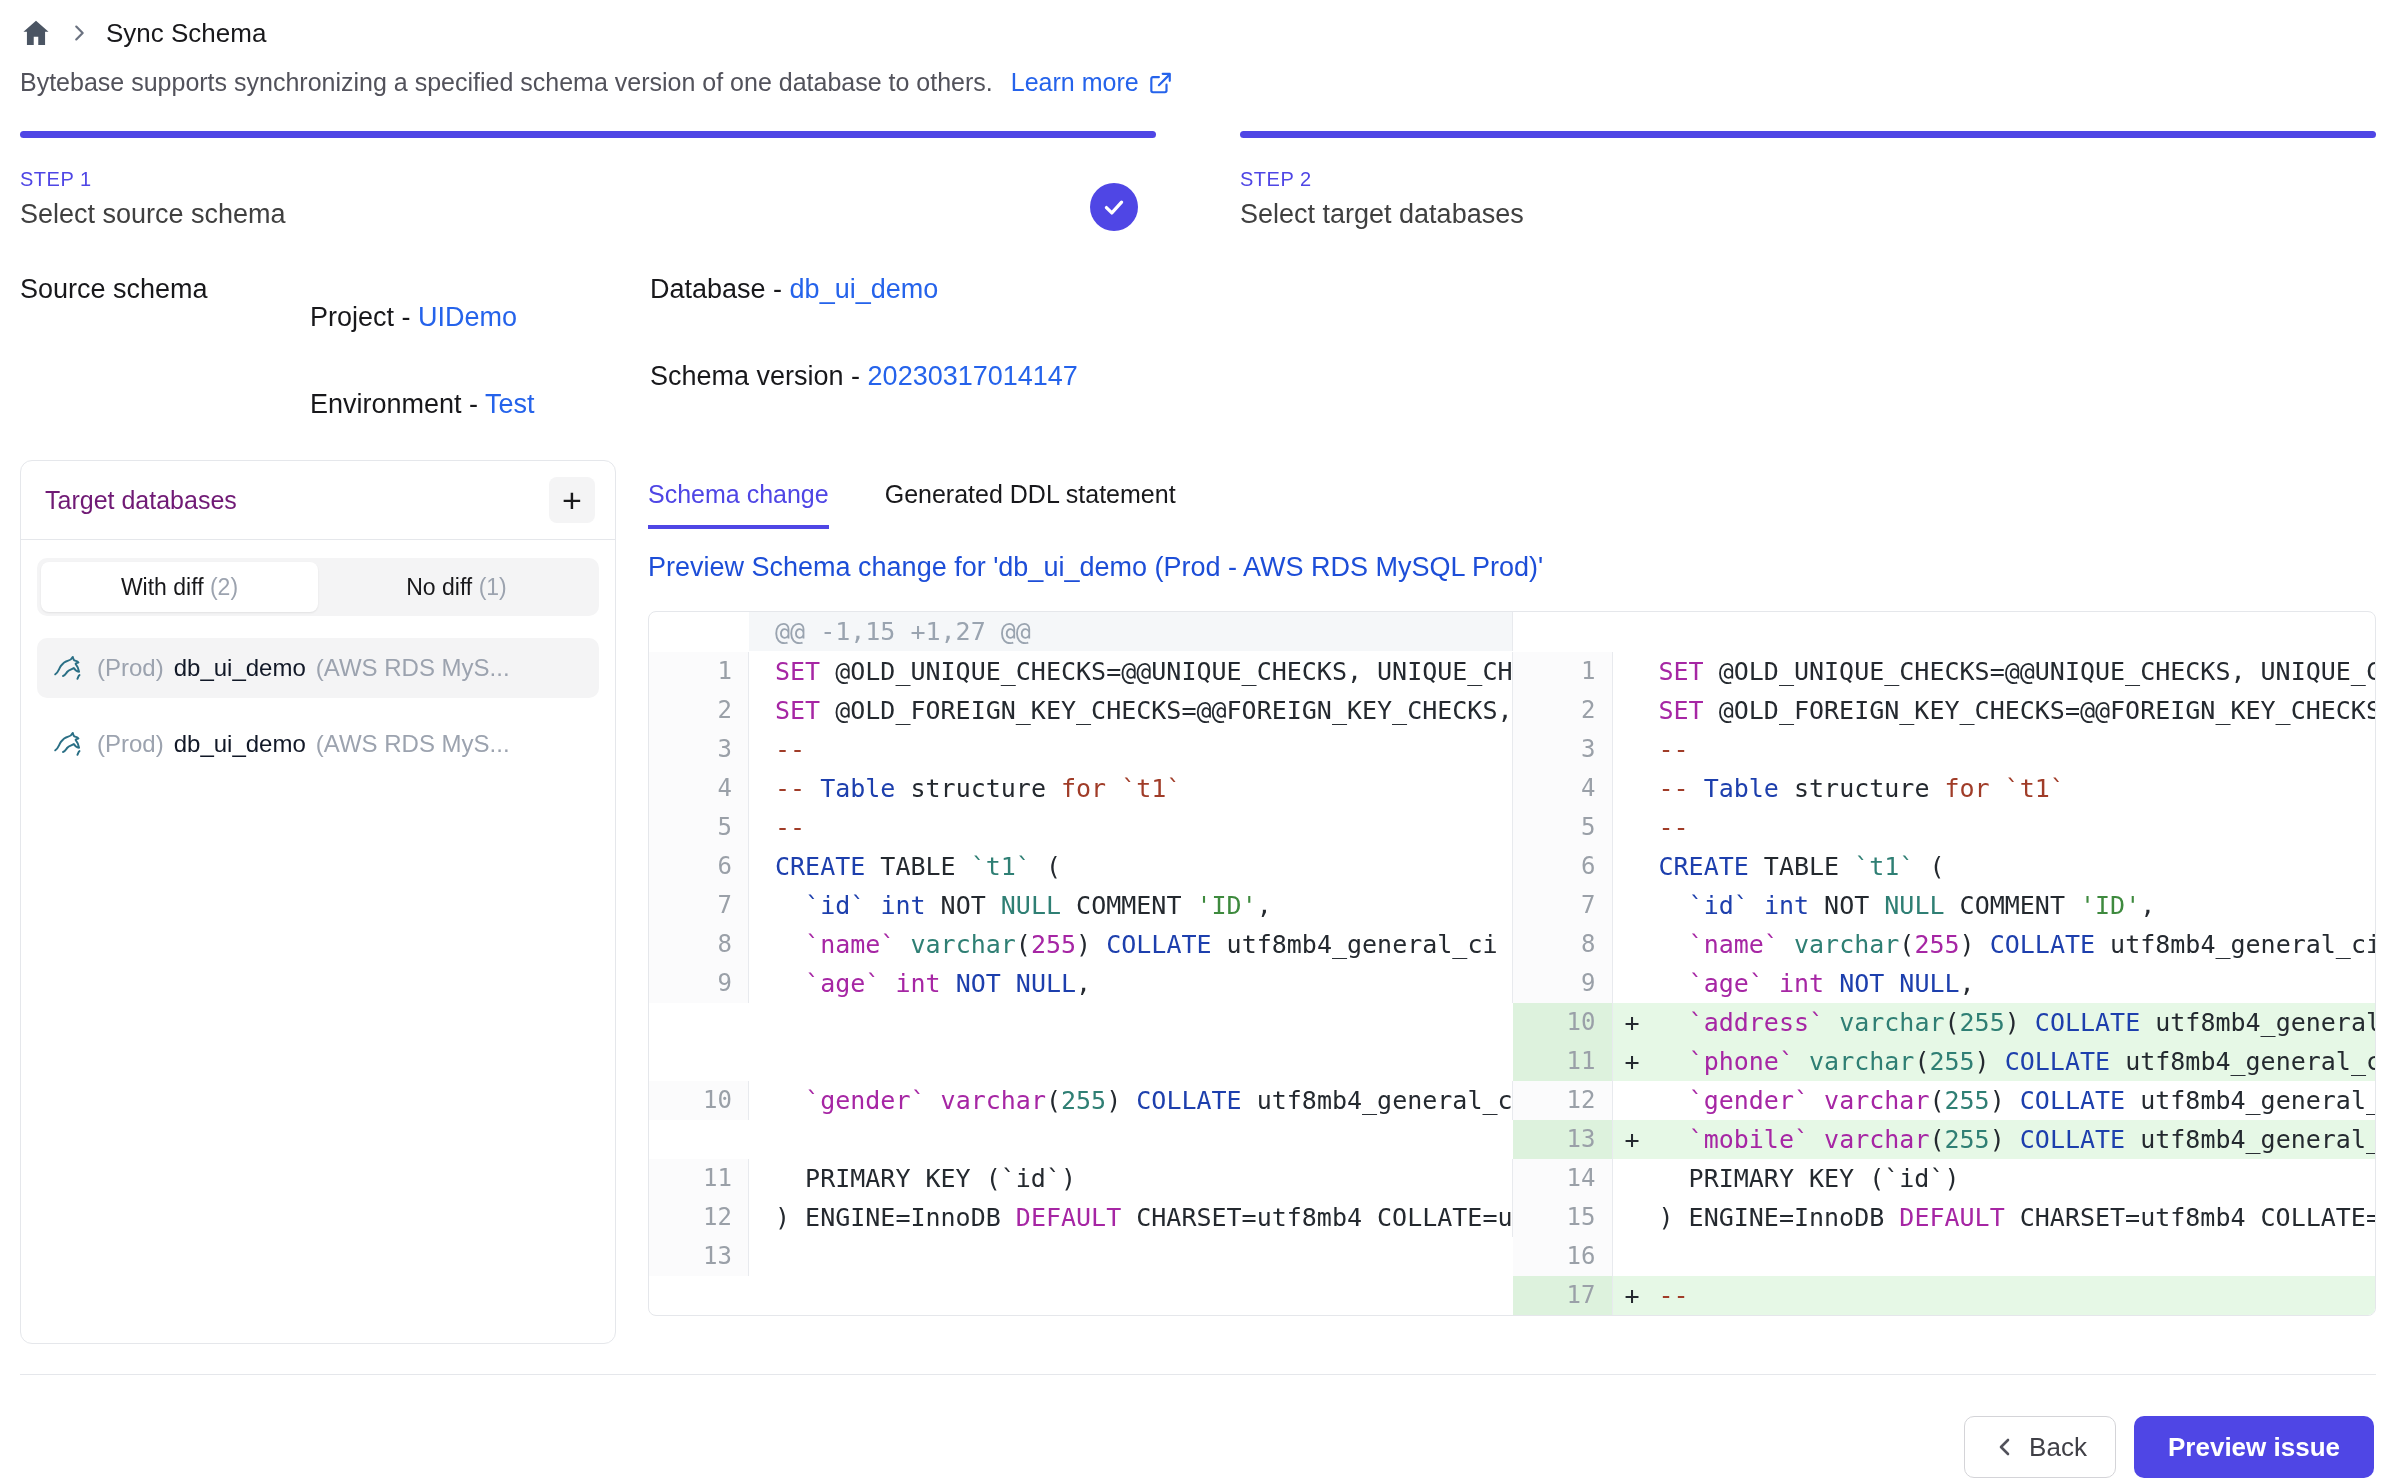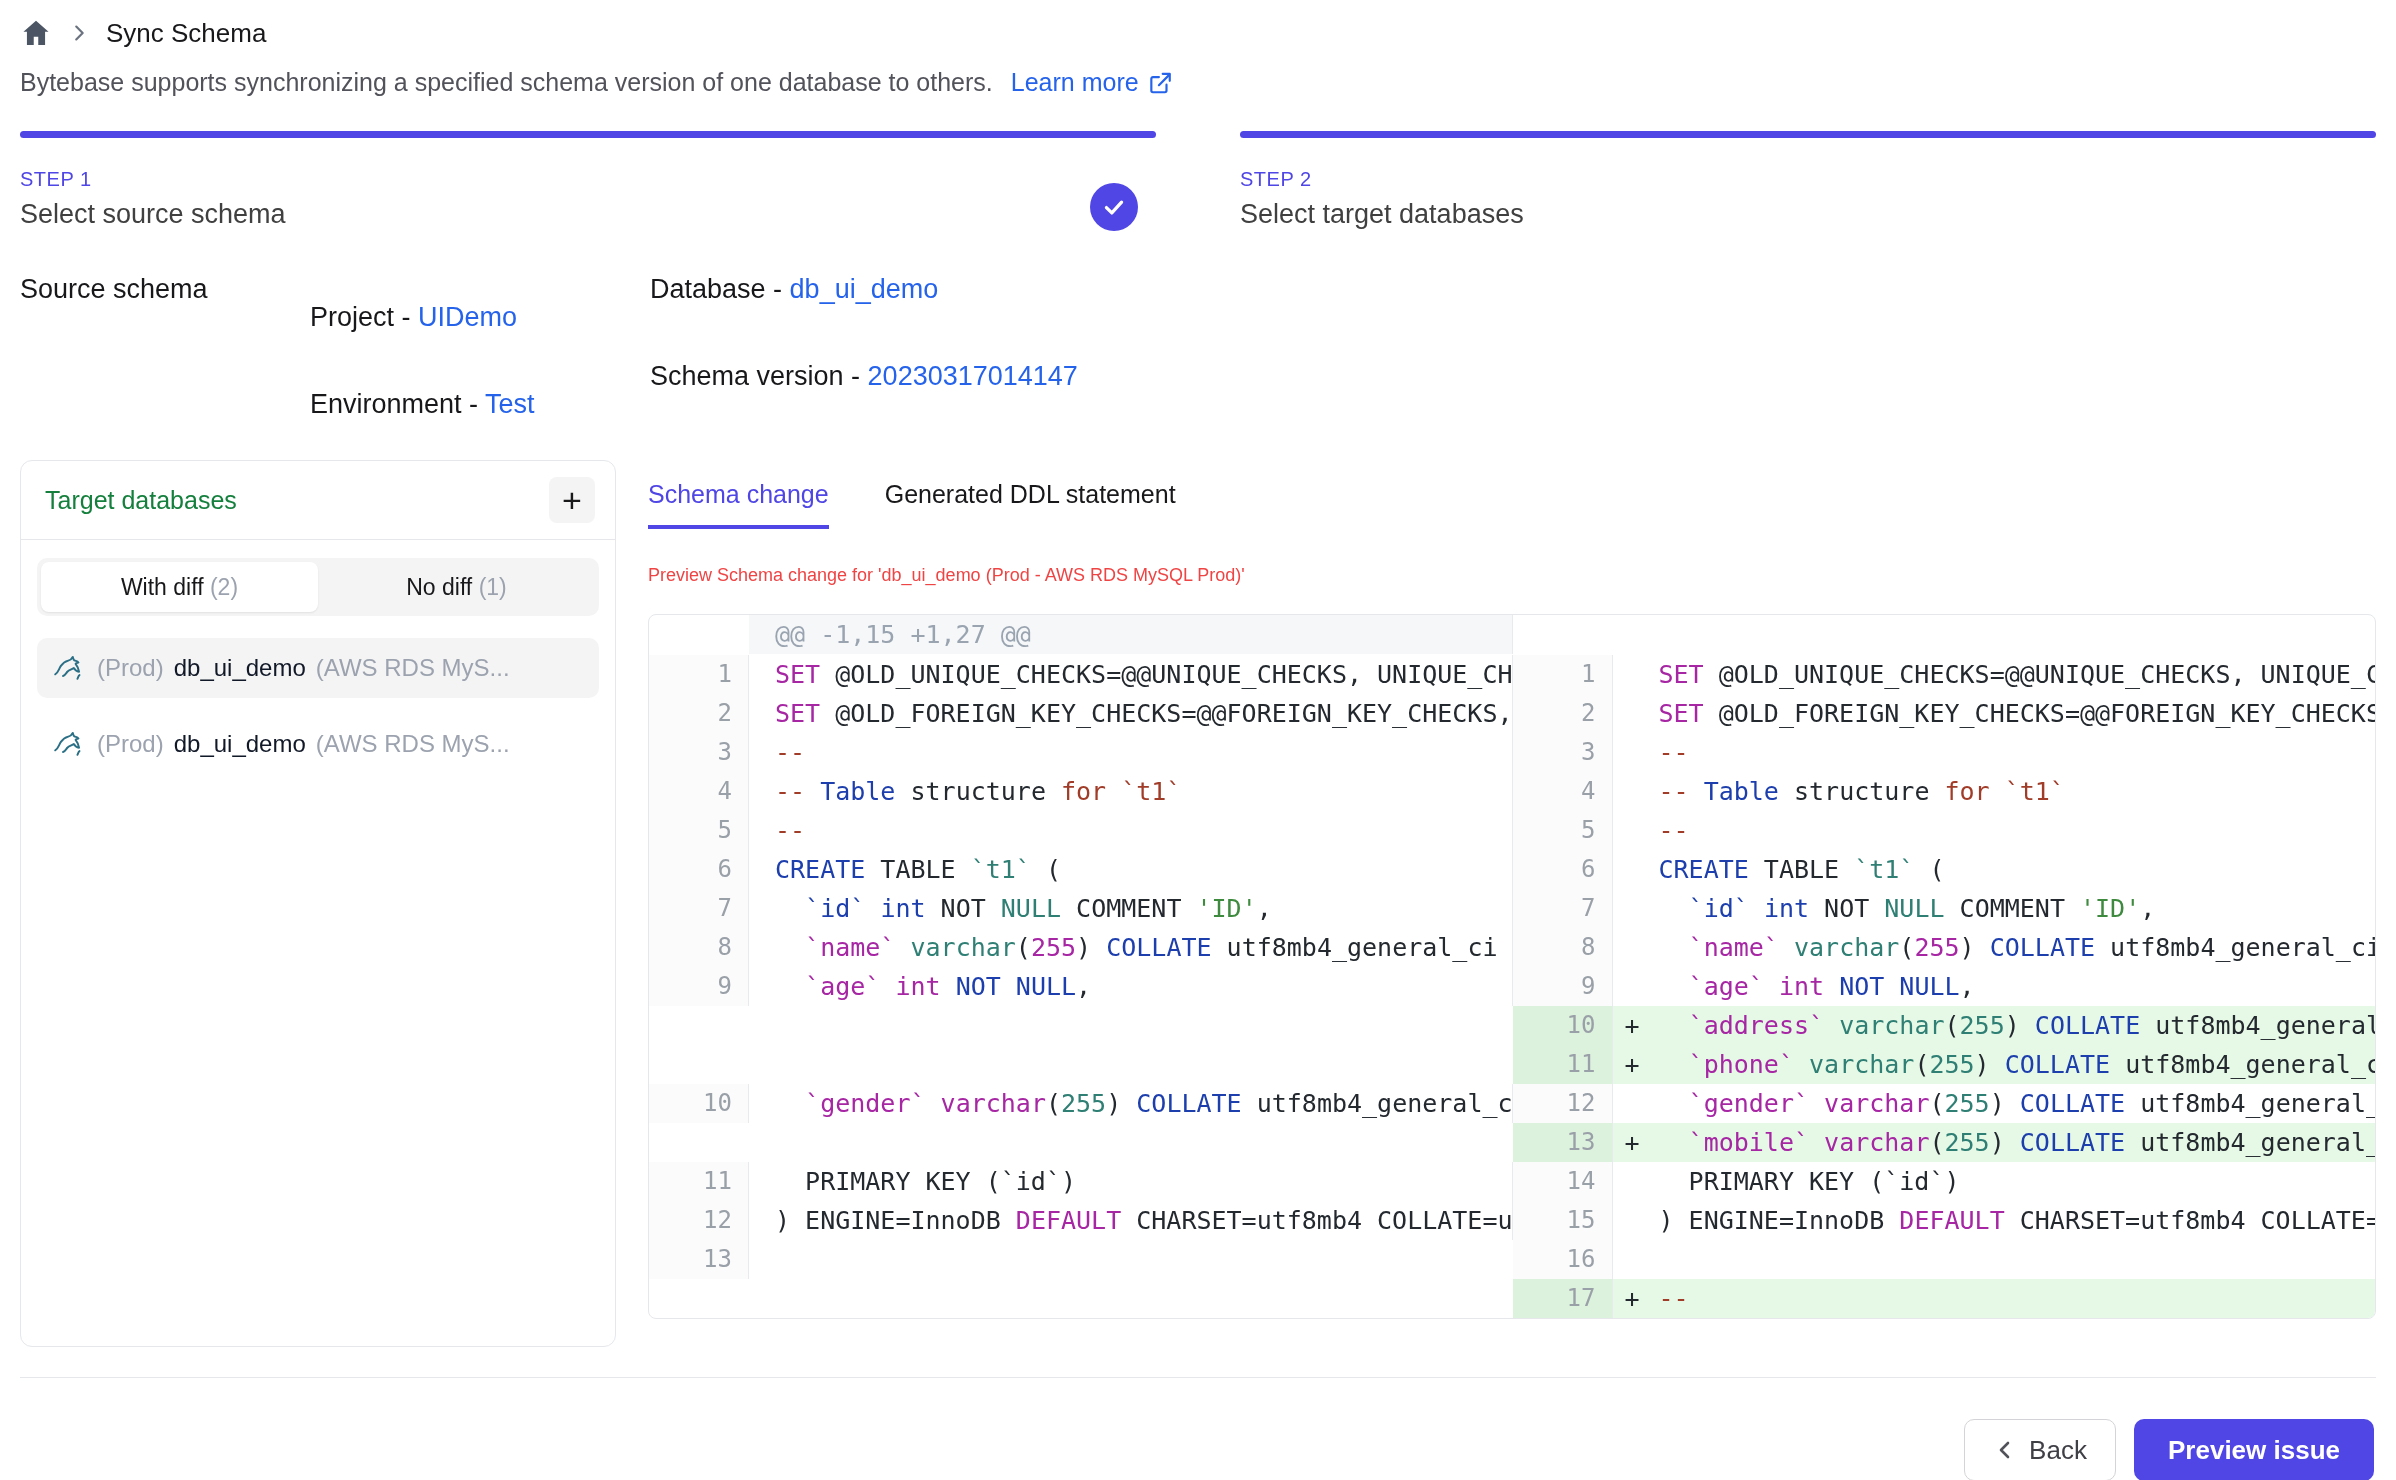--- a/index.html
+++ b/index.html
@@ -36,21 +36,21 @@
   .source .slabel { width:290px; color:#18181b; }
   .source .cell1 { width:340px;margin-top:28px; }
   .source .fname { color:#18181b; }
   .source a { color:#2563eb; text-decoration:none; cursor:pointer; }
 
   
   .main { margin-top:40px; display:flex; align-items:stretch; }
   .left-panel { width:596px; flex:none; border:1px solid #e5e7eb; border-radius:12px; background:#fff; }
   .lp-header { display:flex; align-items:center; justify-content:space-between; padding:16px 20px 16px 24px;
                border-bottom:1px solid #e5e7eb; }
-  .lp-title { font-size:25px; color:#15803d; }
+  .lp-title { font-size:25px; color:#701a75; }
   .plus-btn { width:46px; height:46px; border:none; border-radius:8px; background:#f4f4f5; font-size:34px;
               line-height:1; color:#18181b; cursor:pointer; display:flex; align-items:center; justify-content:center;
               font-family:"Liberation Sans", sans-serif; }
   .seg { margin:18px 16px 22px 16px; background:#f4f4f5; border-radius:10px; padding:4px; display:flex; }
   .seg-tab { flex:1; height:50px; border:none; background:transparent; border-radius:8px; font-size:23px;
              color:#18181b; cursor:pointer; font-family:"Liberation Sans", sans-serif; }
   .seg-tab.active { background:#fff; box-shadow:0 1px 2px rgba(0,0,0,.08); }
   .seg-tab .cnt { color:#9ca3af; }
   .db-list { padding:0 16px; }
   .db-item { display:flex; align-items:center; gap:10px; height:60px; border-radius:10px; padding:0 14px;
@@ -59,21 +59,21 @@
   .db-item .dbicon { width:36px; height:36px; flex:none; display:inline-flex; }
   .db-item .env { color:#9ca3af; }
   .db-item .name { color:#111827; font-weight:500; }
   .db-item .inst { color:#9ca3af; overflow:hidden; text-overflow:ellipsis; }
 
   
   .right { flex:1; padding:20px 0 28px 32px; min-width:0; }
   .view-tabs { display:flex; gap:56px; }
   .view-tab { font-size:25px; padding-bottom:16px; border-bottom:4px solid transparent; cursor:pointer; color:#18181b; }
   .view-tab.active { color:#4f46e5; border-bottom-color:#4f46e5; }
-  .preview-title { margin-top:36px; font-size:18px; color:#ef4444; }
+  .preview-title { margin-top:23px; font-size:27px; color:#1d4ed8; }
 
   
   .diff { margin-top:28px; border:1px solid #e5e7eb; border-radius:8px; overflow:hidden; background:#fff; }
   .drow { display:flex; height:39px; align-items:flex-start; }
   .drow.header { height:40px; }
   .cell { overflow:hidden; }
   .ln { width:100px; flex:none; font-family:"DejaVu Sans Mono", monospace; font-size:24px; line-height:39px;
         color:#9aa0a8; text-align:right; padding-right:16px; background:#fbfbfc; border-right:1px solid #e8eaee; }
   .code { flex:1 1 0; min-width:0; font-family:"DejaVu Sans Mono", monospace; font-size:25px; line-height:39px;
           white-space:pre; display:flex; }

